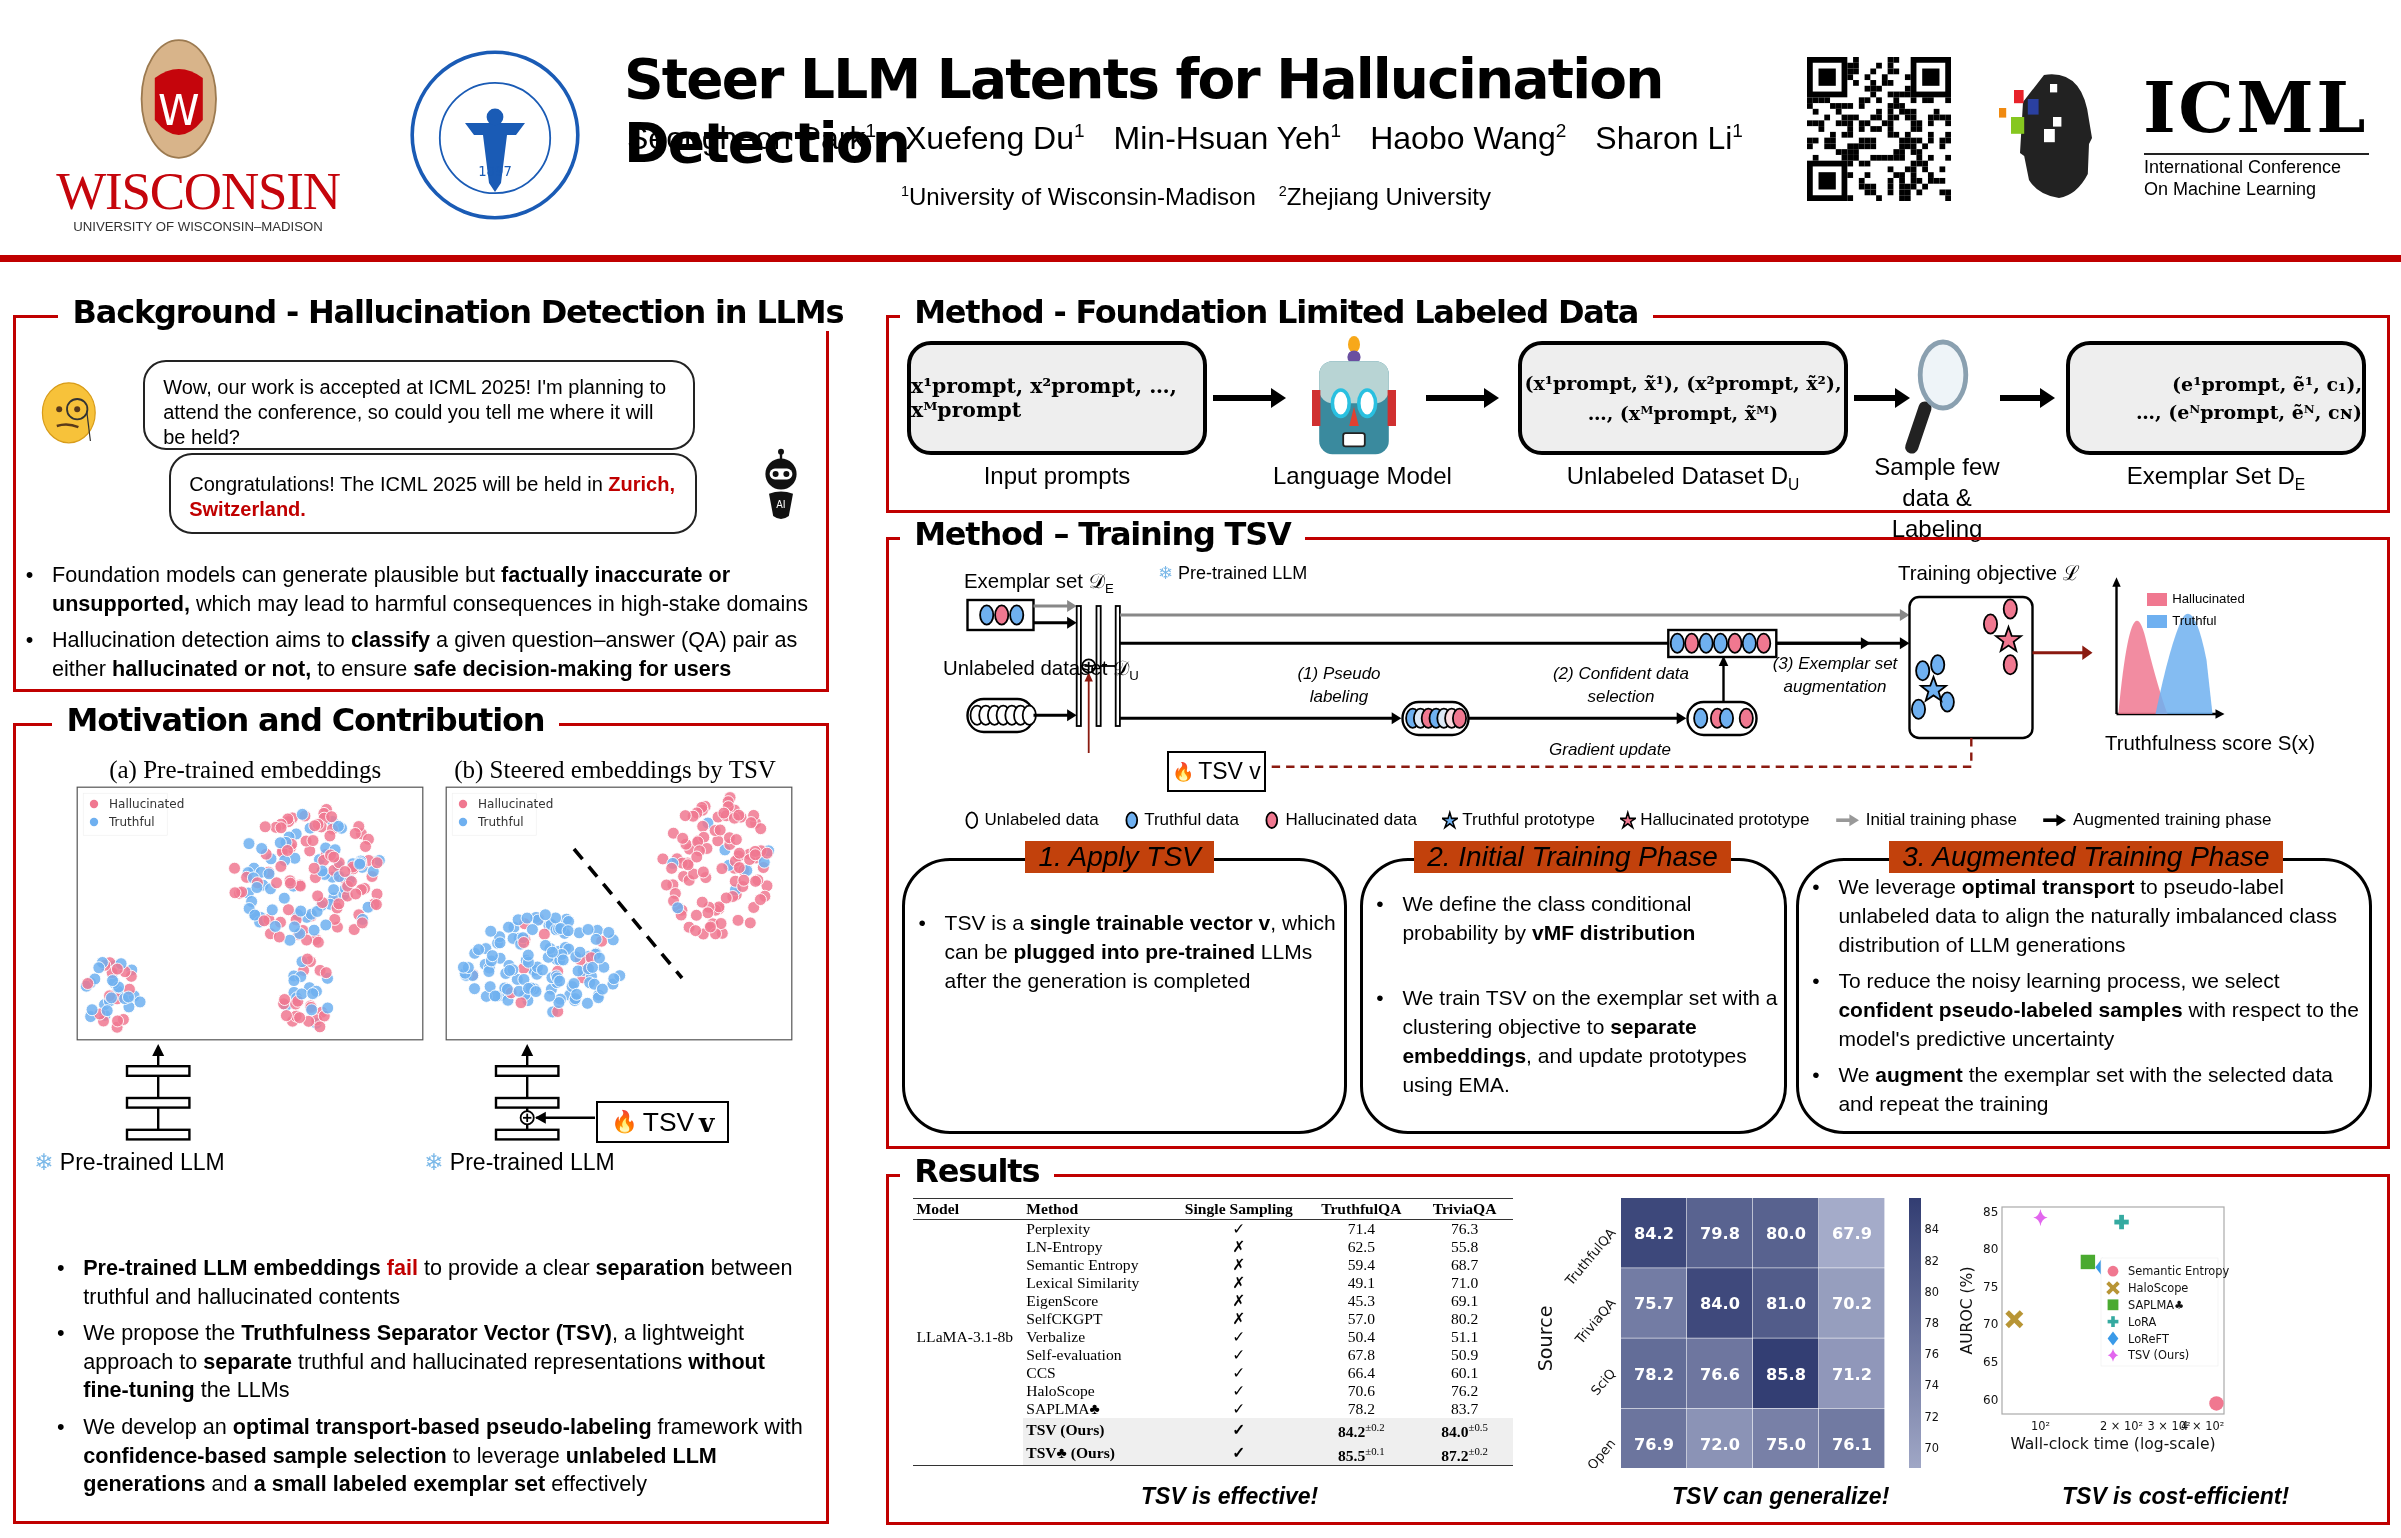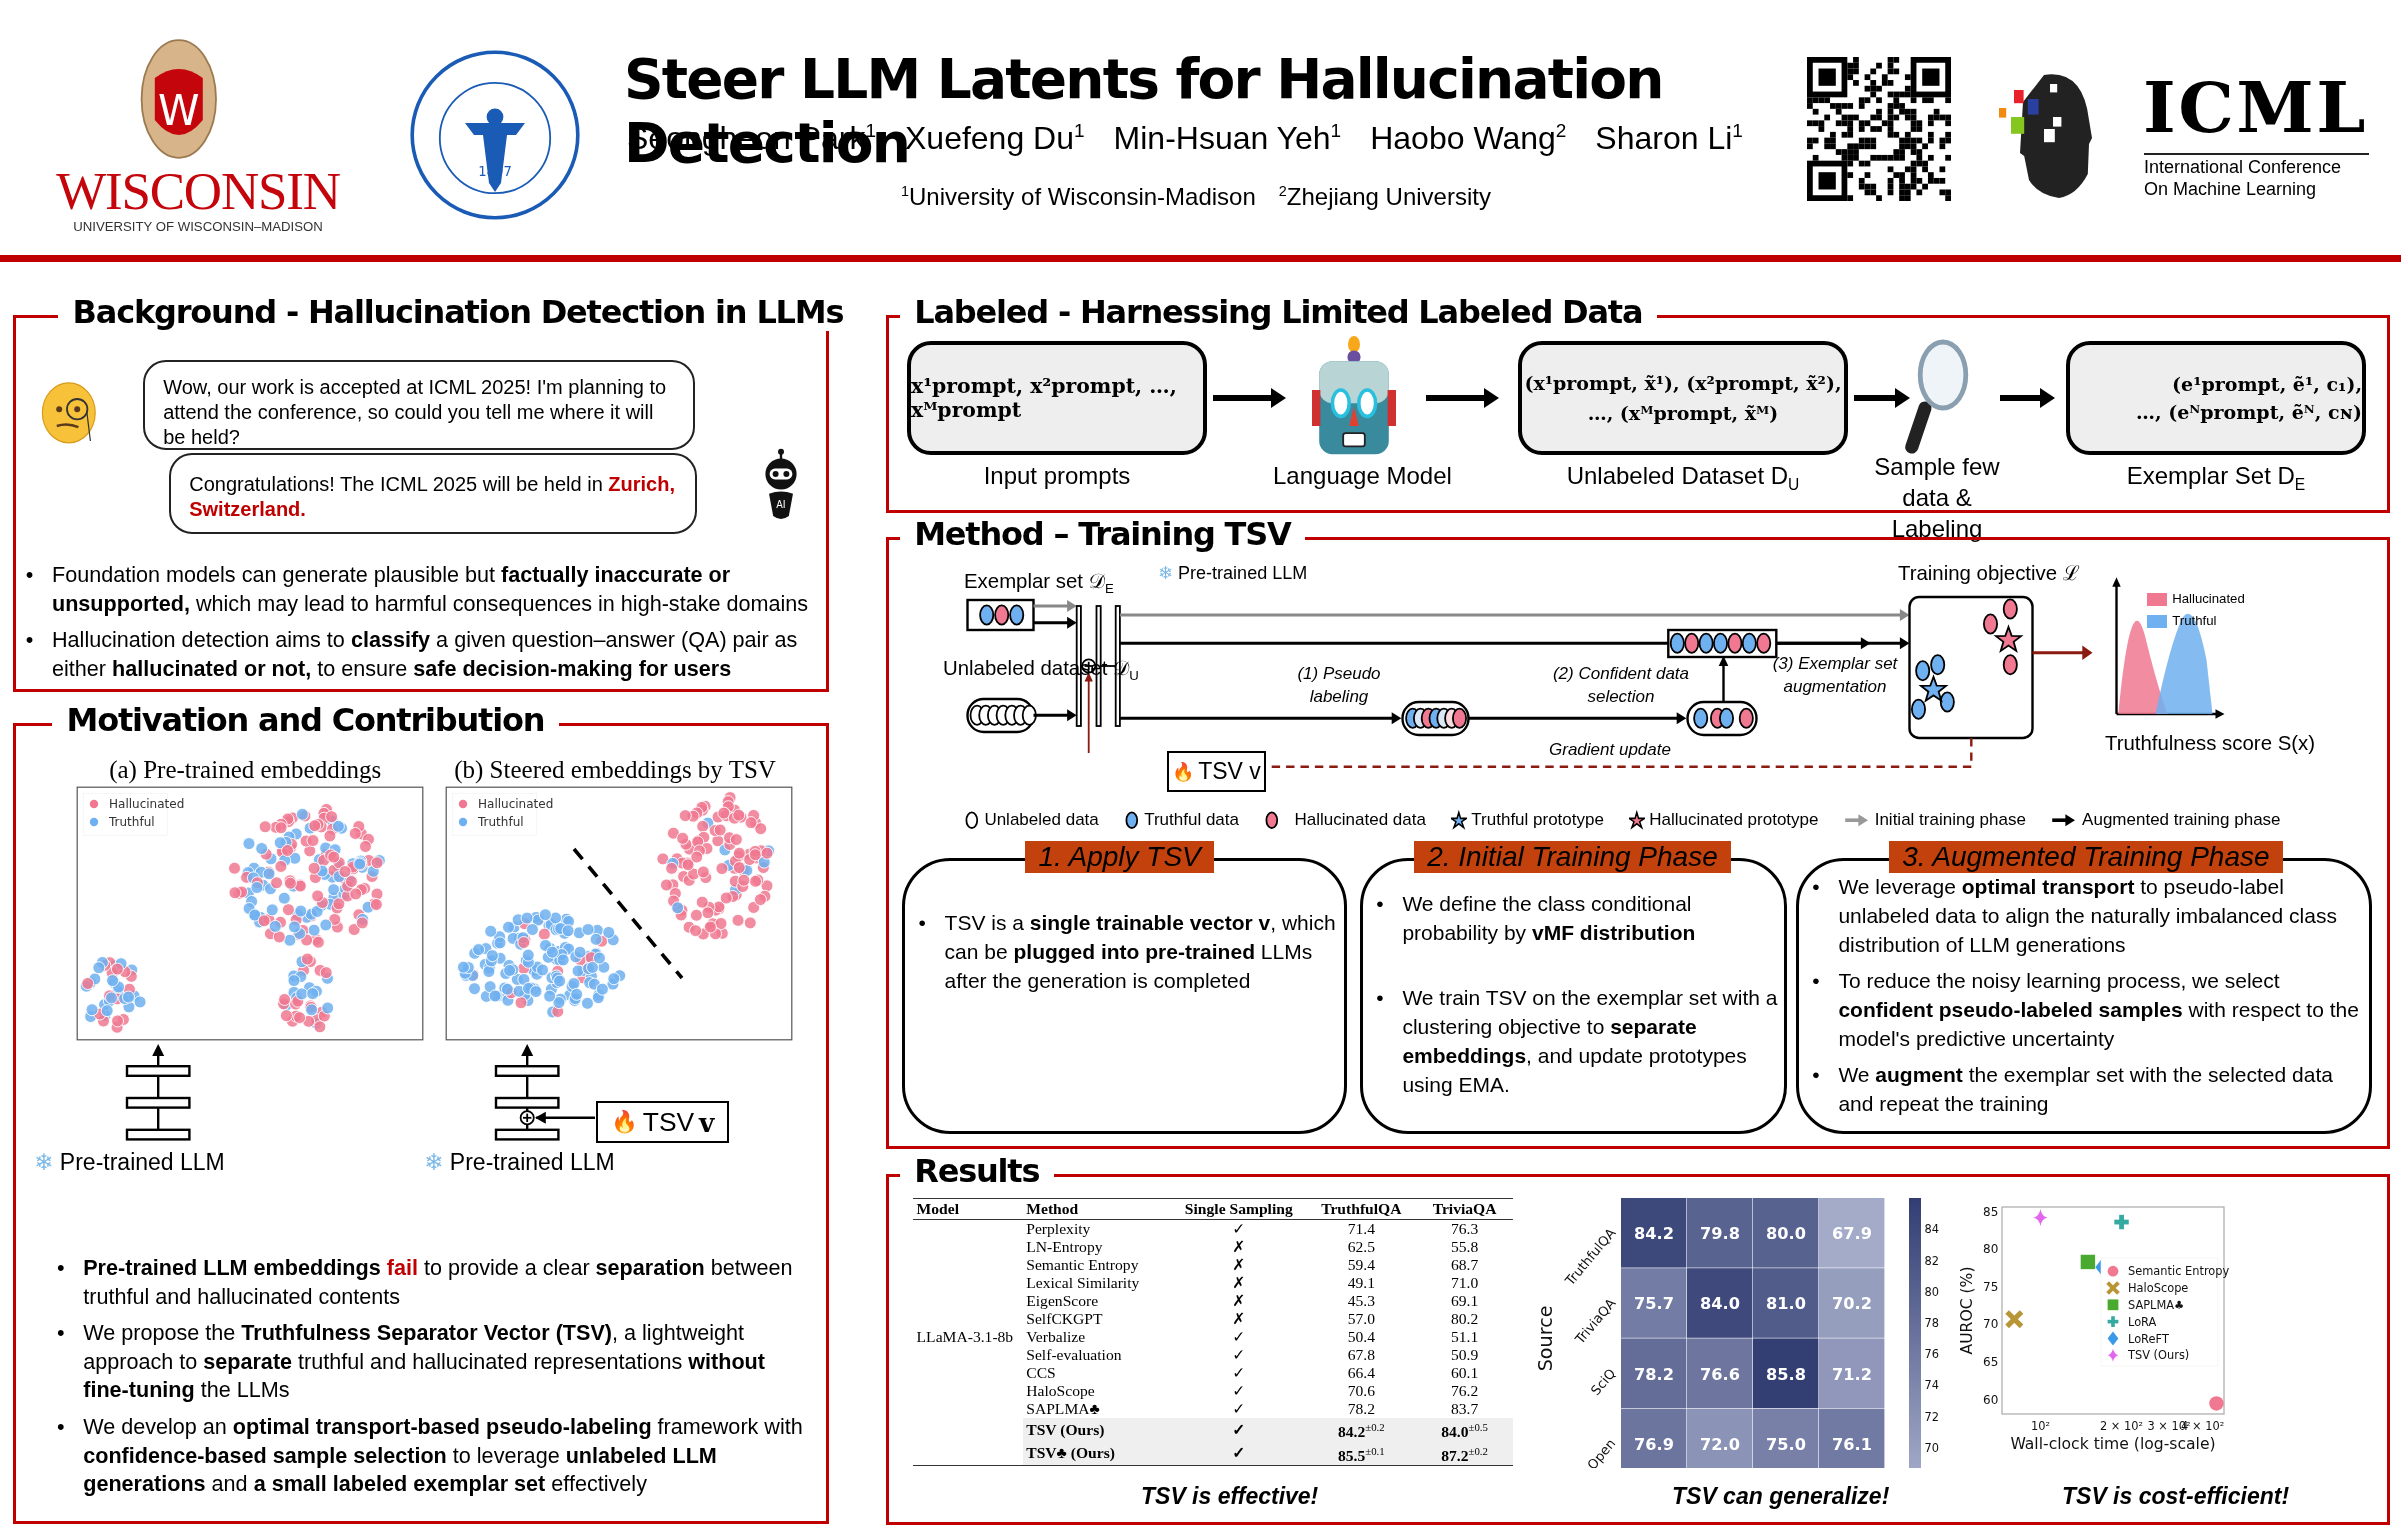--- a/index.html
+++ b/index.html
@@ -883,21 +883,21 @@
   <div class="abs" style="left:408px;top:423px;font-size:23px;"><span style="color:#7ab8e8;">❄</span> <span>Pre-trained LLM</span></div>
 
   <ul class="bullets" id="mot-bullets" style="position:absolute;left:36px;top:528px;width:756px;">
       <li><b>Pre-trained LLM embeddings </b><b class="red">fail</b><span> to provide a clear </span><b>separation</b><span> between truthful and hallucinated contents</span></li>
       <li><span>We propose the </span><b>Truthfulness Separator Vector (TSV)</b><span>, a lightweight approach to </span><b>separate</b><span> truthful and hallucinated representations </span><b>without fine-tuning</b><span> the LLMs</span></li>
       <li><span>We develop an </span><b>optimal transport-based pseudo-labeling</b><span> framework with </span><b>confidence-based sample selection</b><span> to leverage </span><b>unlabeled LLM generations</b><span> and </span><b>a small labeled exemplar set</b><span> effectively</span></li>
     </ul>
 </div>
 
 <div class="section" style="left:886px;top:315px;width:1504px;height:198px;">
-  <div class="sec-title" style="left:10.8px;top:-25px;">Labeled - Harnessing Limited Labeled Data</div>
+  <div class="sec-title" style="left:10.8px;top:-25px;">Method - Foundation Limited Labeled Data</div>
 
   <div class="round-box" style="left:18px;top:23px;width:300px;height:114px;display:flex;align-items:center;justify-content:center;">
     <span class="math" style="font-size:20.4px;font-weight:bold;">x¹prompt, x²prompt, …, xᴹprompt</span>
   </div>
   <div class="flow-arrow" style="left:324px;top:77px;width:60px;"></div>
 
   <div class="abs" style="left:411px;top:18px;width:108px;height:120px;">
     <svg width="108" height="120" viewBox="0 0 180 200">
         <ellipse cx="90" cy="14" rx="10" ry="14" fill="#f7a81a"></ellipse>
         <circle cx="90" cy="35" r="11" fill="#6a4fa0"></circle>
@@ -1048,21 +1048,21 @@
           <ellipse cx="13" cy="17" rx="9" ry="13" fill="#fff" stroke="#000" stroke-width="3"></ellipse>
         </svg>
         <span>Unlabeled data</span>
       </div>
       <div style="display: flex; align-items: center; gap: 4.8px;">
         <svg width="15.6" height="20.4" viewBox="0 0 26 34">
           <ellipse cx="13" cy="17" rx="9" ry="13" fill="#6fb0f0" stroke="#000" stroke-width="3"></ellipse>
         </svg>
         <span>Truthful data</span>
       </div>
-      <div style="display: flex; align-items: center; gap: 15px;">
+      <div style="display: flex; align-items: center; gap: 6px;">
         <svg width="15.6" height="20.4" viewBox="0 0 26 34">
           <ellipse cx="13" cy="17" rx="9" ry="13" fill="#f07890" stroke="#000" stroke-width="3"></ellipse>
         </svg>
         <span>Hallucinated data</span>
       </div>
       <div style="display: flex; align-items: center; gap: 4.8px;">
         <svg width="15.6" height="20.4" viewBox="0 0 26 34">
           <polygon points="13,4 15.938926261462367,13.954915028125264 26.31479122813215,13.673762078750737 17.755282581475768,19.545084971874736 21.228993532094623,29.326237921249266 13,23 4.771006467905378,29.326237921249266 8.244717418524232,19.545084971874736 -0.314791228132151,13.673762078750737 10.061073738537633,13.954915028125264" fill="#6fb0f0" stroke="#000" stroke-width="2.5"></polygon>
         </svg>
         <span>Truthful prototype</span>

